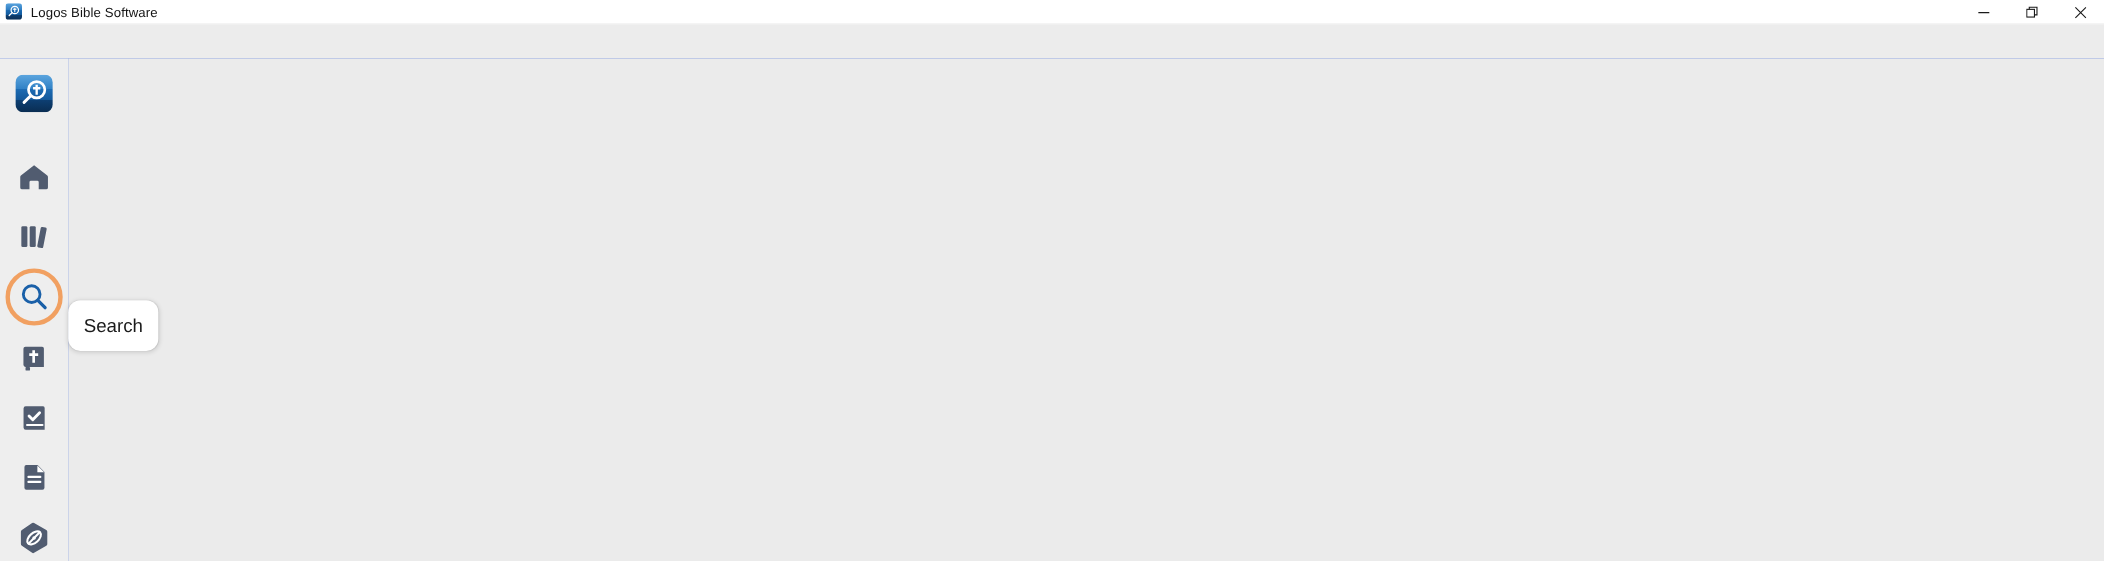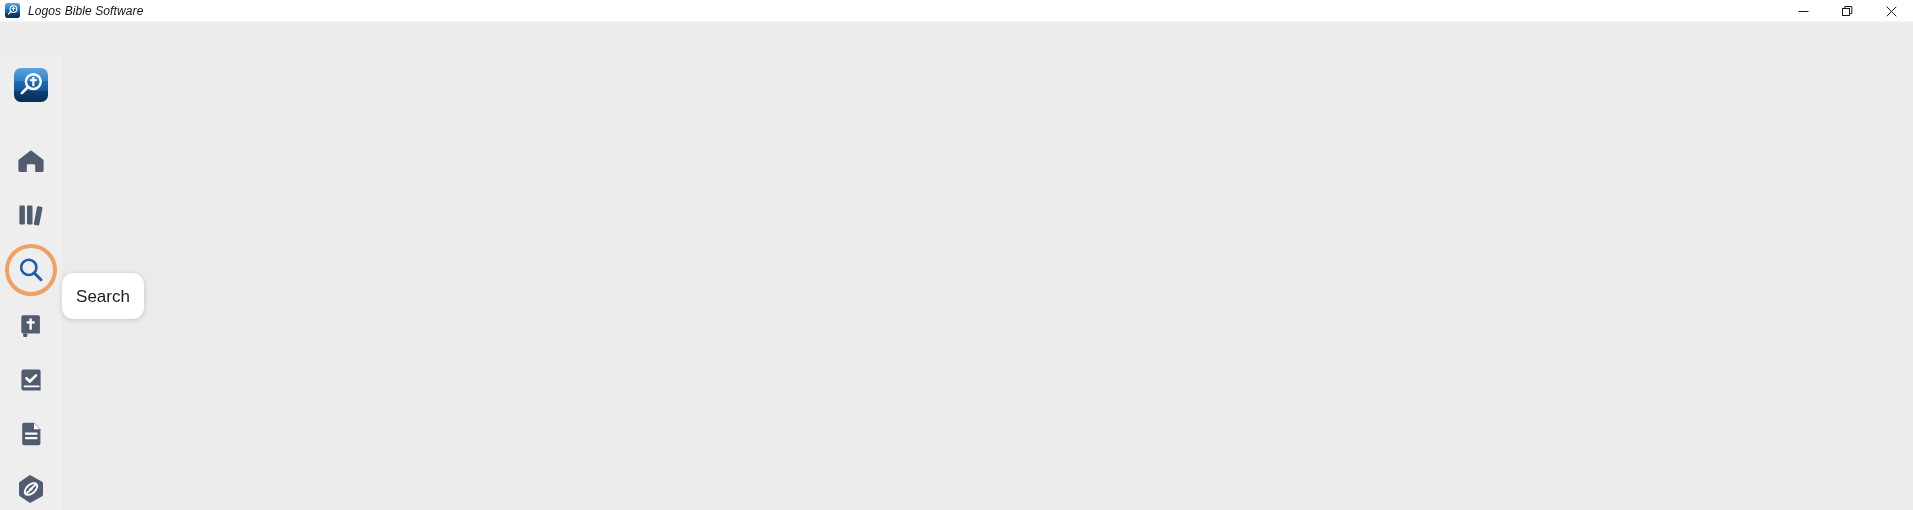--- a/index.html
+++ b/index.html
@@ -24,21 +24,20 @@
     position: absolute;
     top: 0; left: 0;
     width: 1913px;
     height: 22px;
     background: #ffffff;
     display: flex;
     align-items: center;
     justify-content: space-between;
     border-bottom: 1px solid #f3f3f3;
     box-sizing: border-box;
-    font-style: italic;
   }
   .tb-left {
     display: flex;
     align-items: center;
     height: 100%;
     padding-left: 5px;
   }
   .app-icon {
     display: inline-flex;
     width: 15px;

